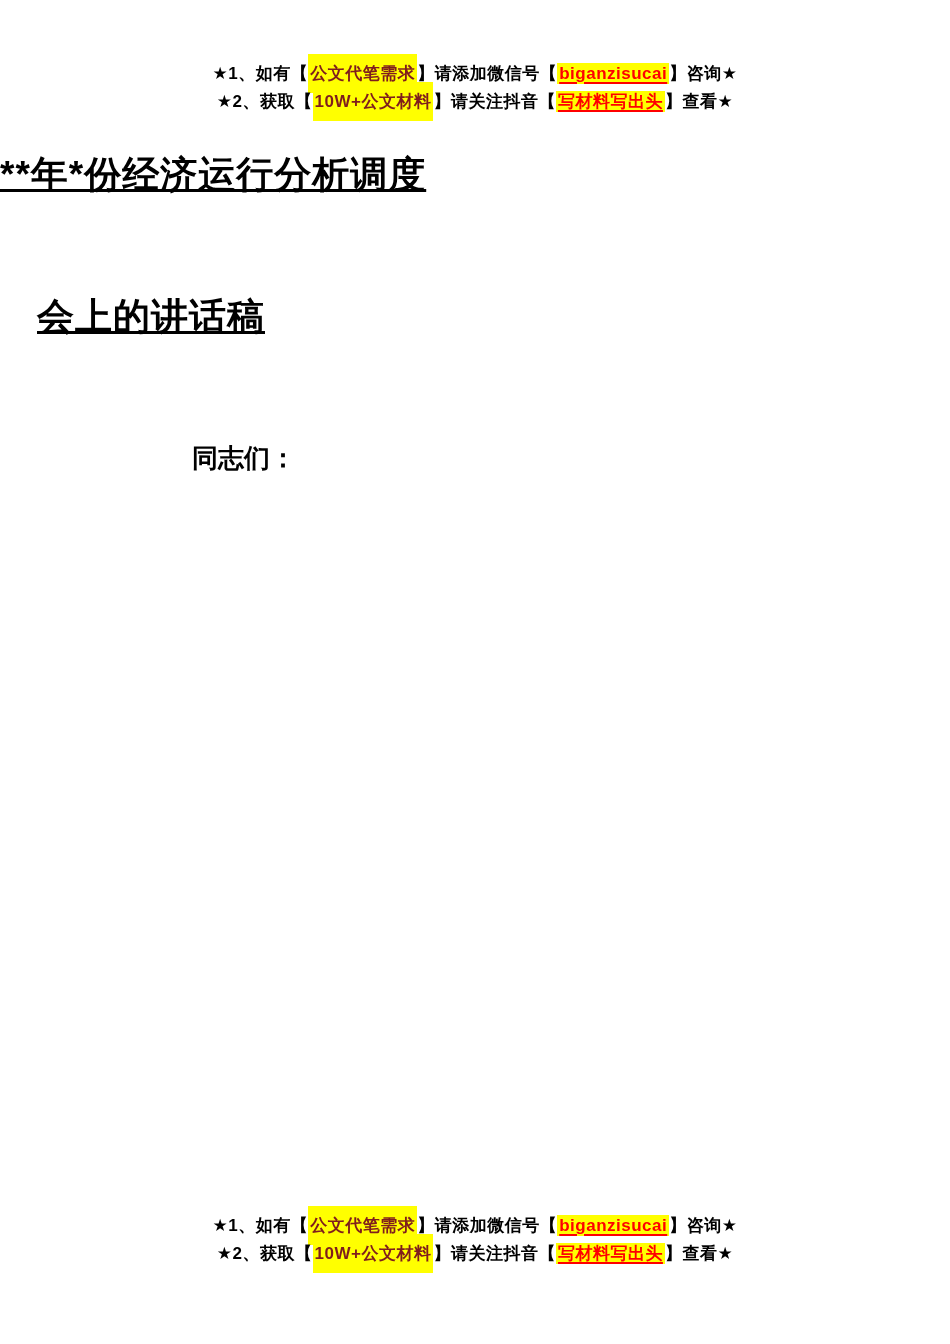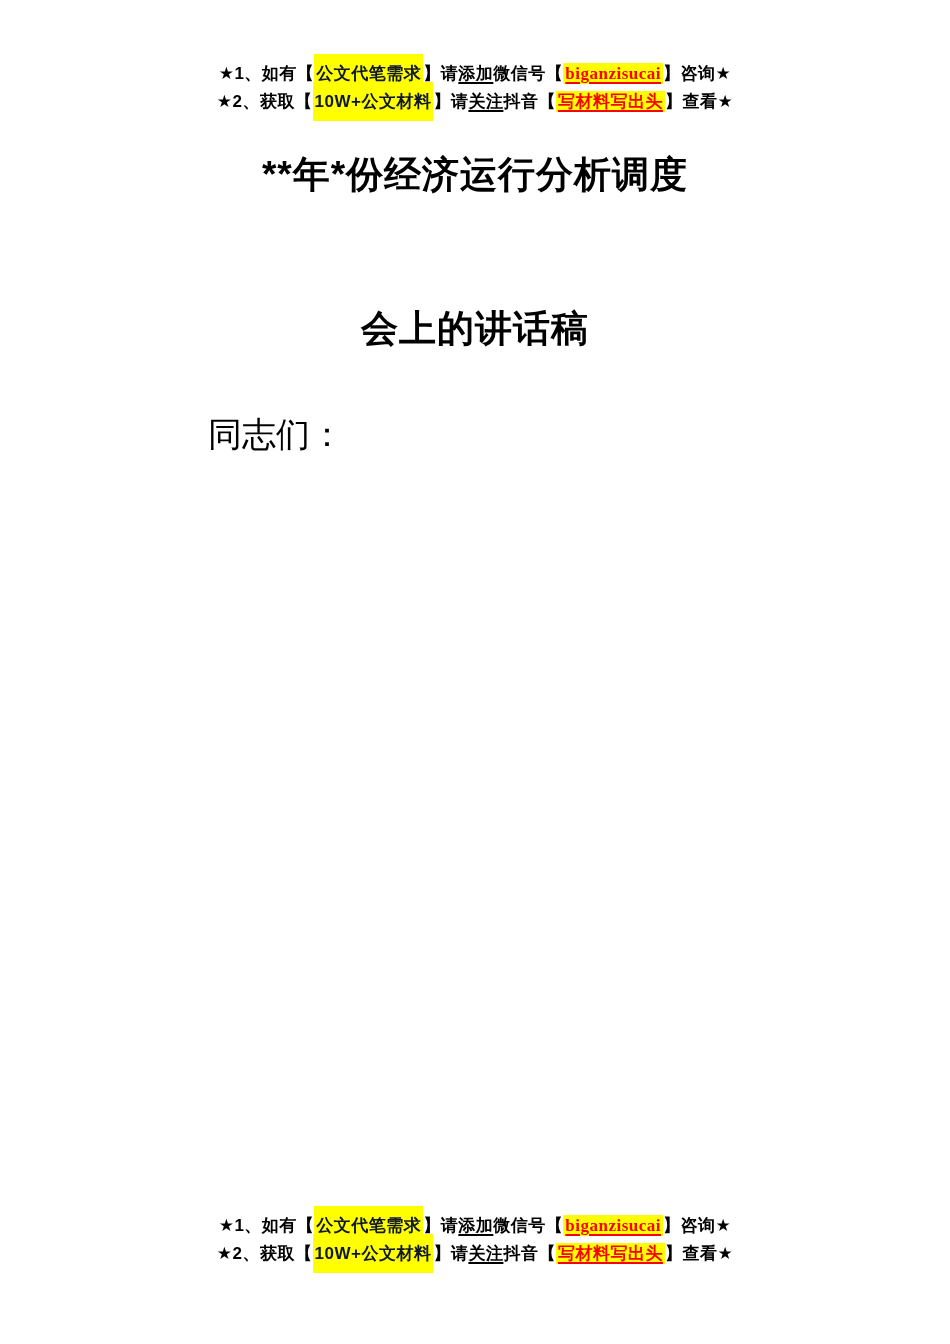--- a/index.html
+++ b/index.html
@@ -25,63 +25,61 @@
     line-height: 28px;
     font-weight: bold;
     letter-spacing: 0.5px;
     white-space: nowrap;
   }
   .notice-header { top: 60px; }
   .notice-footer { top: 1212px; }
 
   .hl {
     background: #ffff00;
-    color: #0f172a;
+    color: #7f1d1d;
     padding: 10px 2px;
   }
   .hl-u {
     background: #ffff00;
     color: #ff0000;
     padding: 1px 2px;
     text-decoration: underline;
     text-decoration-thickness: 2px;
     text-underline-offset: 3px;
-    font-family: Liberation Serif, serif;
   }
   .u {
-    text-decoration: underline;
     text-decoration-thickness: 2px;
     text-underline-offset: 3px;
   }
 
   
   .doc-title {
     position: absolute;
     left: 0;
     right: 0;
-    text-align: center;
     font-size: 37px;
     font-weight: bold;
     letter-spacing: 1px;
     white-space: nowrap;
+    text-decoration: underline;
   }
   .doc-title-1 { top: 150px; }
-  .doc-title-2 { top: 304px; }
+  .doc-title-2 { top: 292px; margin-left: 37px; }
 
   
   .doc-body {
     position: absolute;
-    top: 410px;
+    top: 434px;
     left: 140px;
     width: 668px;
-    font-size: 34px;
+    font-size: 26px;
     line-height: 49px;
     text-align: justify;
     word-break: break-all;
-    font-weight: 400;
+    font-weight: 700;
   }
   .doc-body p { text-indent: 2em; }
   .para-salutation { margin: 0; }
   .para-1 { margin-top: 50px; }
   .para-2 { margin-top: 53px; }
 </style>
 </head>
 <body>
 
 <div class="page">

